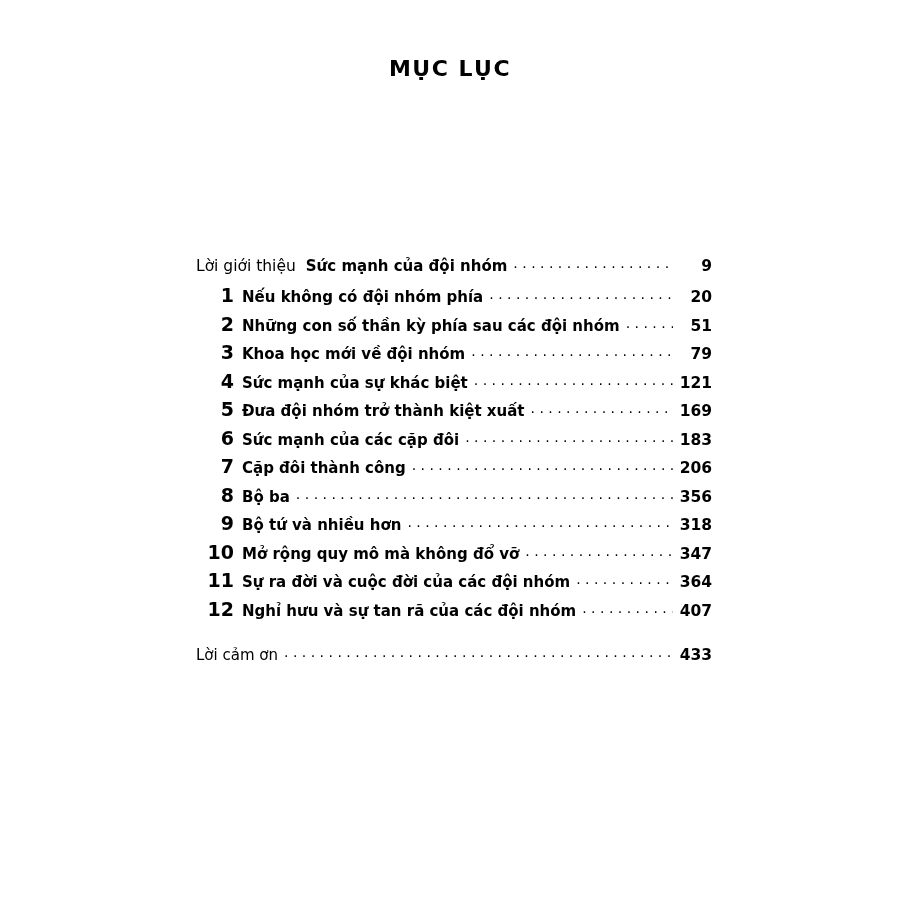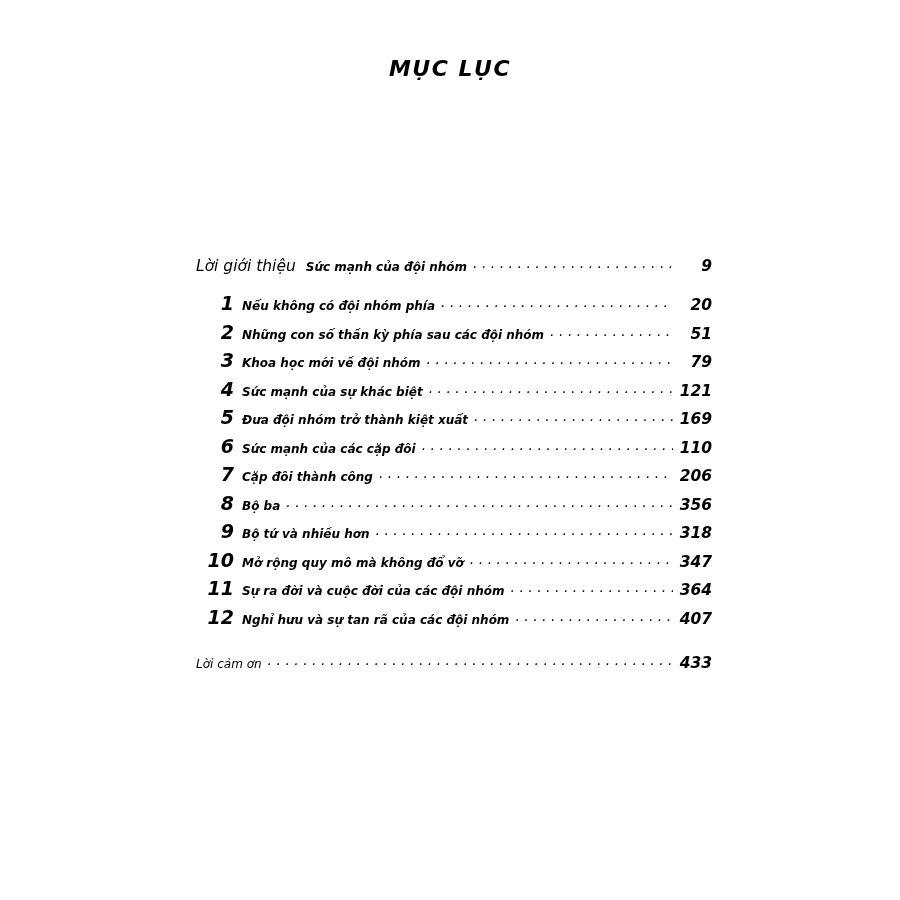--- a/index.html
+++ b/index.html
@@ -12,21 +12,20 @@
     background: #ffffff;
     font-family: "DejaVu Sans", "Liberation Sans", sans-serif;
     color: #000000;
     overflow: hidden;
   }
   .page {
     position: relative;
     width: 815px;
     height: 900px;
     box-sizing: border-box;
-    font-style: italic;
   }
   .page-title {
     position: absolute;
     top: 56px;
     left: 0;
     width: 900px;
     text-align: center;
     font-size: 22px;
     font-weight: bold;
     letter-spacing: 1.5px;
@@ -39,42 +38,42 @@
   }
   .toc-row {
     display: flex;
     align-items: baseline;
     font-size: 15.5px;
     line-height: 1.0;
     margin-bottom: 9px;
     white-space: nowrap;
   }
   .intro-row {
-    margin-bottom: 20px;
+    margin-bottom: 12px;
   }
   .num {
     flex: 0 0 auto;
     width: 38px;
     text-align: right;
     font-size: 19px;
     font-weight: bold;
     padding-right: 8px;
     line-height: 1.0;
   }
   .intro-row .num {
     width: auto;
     font-size: 15.5px;
     font-weight: normal;
     text-align: left;
     padding-right: 10px;
   }
   .title {
     flex: 0 0 auto;
     font-weight: bold;
-    font-size: 12px;
+    font-size: 15px;
   }
   .title-normal {
     font-weight: normal;
   }
   .leader {
     flex: 1 1 auto;
     overflow: hidden;
     margin: 0 5px 0 6px;
     position: relative;
     height: 1em;
@@ -152,21 +151,21 @@
       <span class="num">5</span>
       <span class="title">Đưa đội nhóm trở thành kiệt xuất</span>
       <span class="leader"></span>
       <span class="page-num">169</span>
     </div>
 
     <div class="toc-row">
       <span class="num">6</span>
       <span class="title">Sức mạnh của các cặp đôi</span>
       <span class="leader"></span>
-      <span class="page-num">110</span>
+      <span class="page-num">183</span>
     </div>
 
     <div class="toc-row">
       <span class="num">7</span>
       <span class="title">Cặp đôi thành công</span>
       <span class="leader"></span>
       <span class="page-num">206</span>
     </div>
 
     <div class="toc-row">

